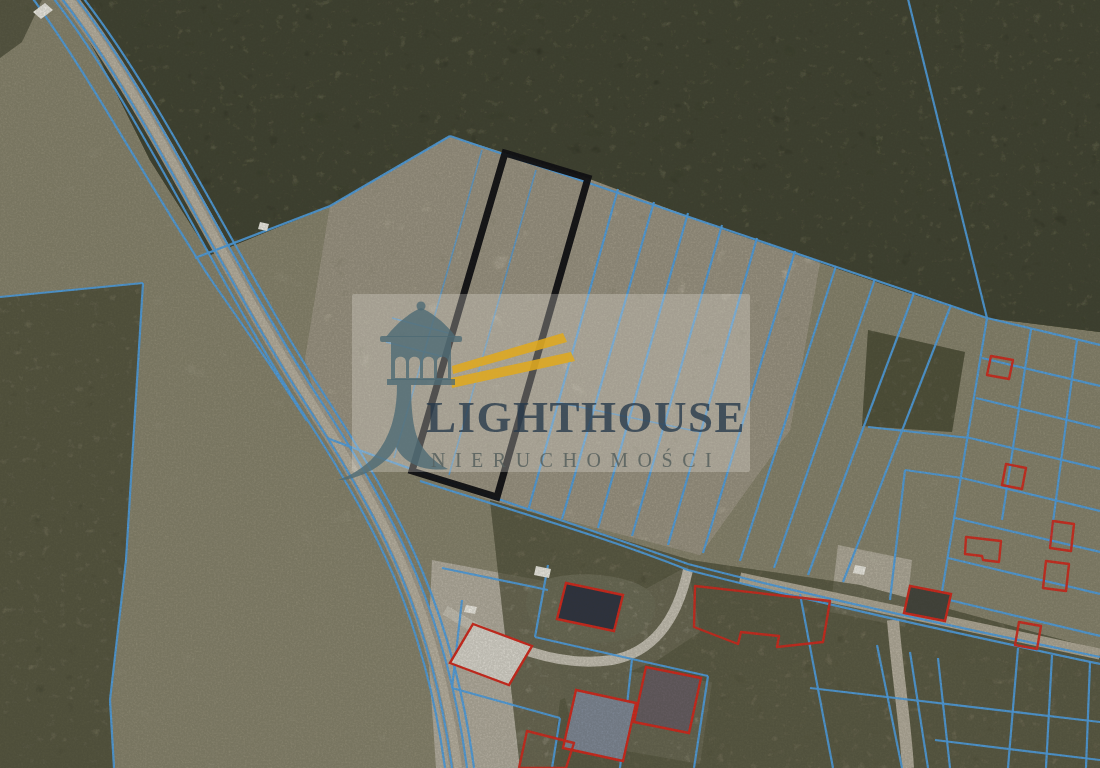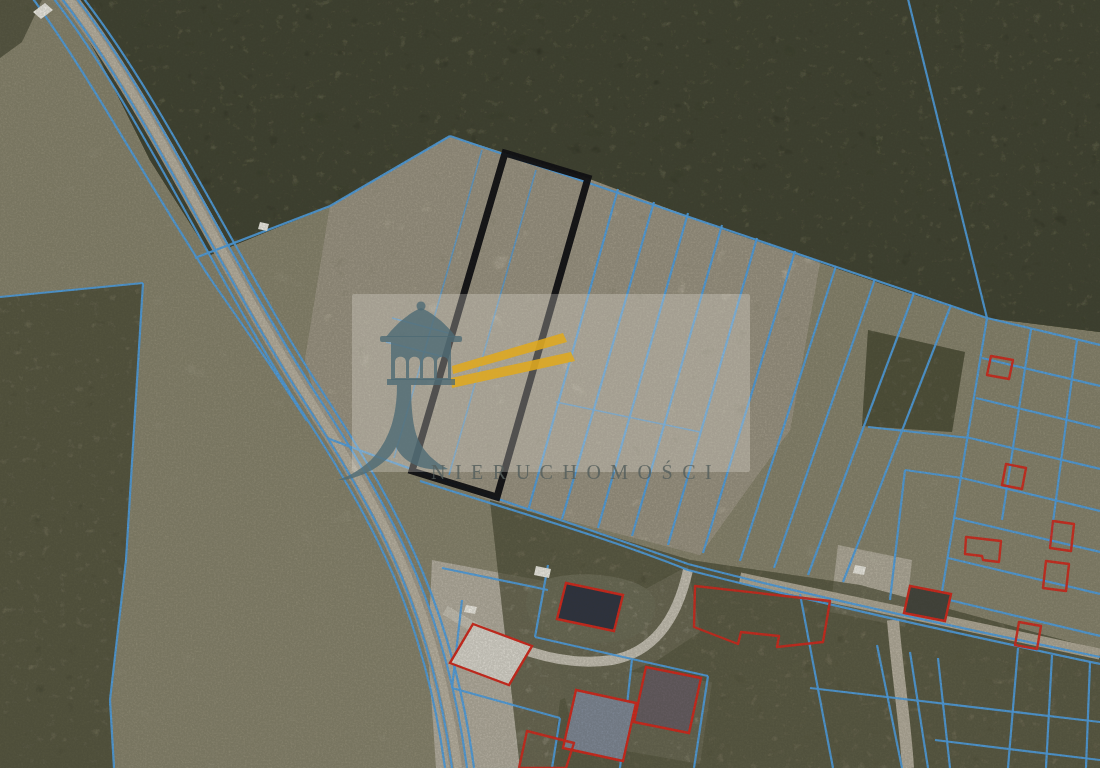--- a/index.html
+++ b/index.html
@@ -20,21 +20,21 @@
     border-radius: 2px;
   }
   .wm-icon { position: absolute; left: 330px; top: 296px; }
   .wm-title {
     position: absolute; left: 426px; top: 391px;
     font-size: 45px; font-weight: 700; letter-spacing: 1.5px;
     color: var(--c-brand-text, rgba(37,56,74,0.78));
     white-space: nowrap;
   }
   .wm-sub {
-    position: absolute; left: 431px; top: 461px;
+    position: absolute; left: 431px; top: 449px;
     font-size: 20px; font-weight: 400; letter-spacing: 9.5px;
     color: var(--c-subtitle-text, rgba(86,95,93,0.85));
     white-space: nowrap;
     text-align: right;
   }
 </style>
 </head>
 <body>
 
 <div class="stage" style="--c-backdrop: rgba(238,235,226,0.28); --c-brand-text: rgba(37,56,74,0.78); --c-subtitle-text: rgba(86,95,93,0.85);">
@@ -197,16 +197,17 @@
         <rect x="380" y="336" width="82" height="6" rx="2" fill="#4e6a74" opacity="0.8"></rect>
         <path fill-rule="evenodd" d="M 391,342 L 451,342 L 451,380 L 391,380 Z
           M 395,378 L 395,362 C 395,355 406,355 406,362 L 406,378 Z
           M 409,378 L 409,362 C 409,355 420,355 420,362 L 420,378 Z
           M 423,378 L 423,362 C 423,355 434,355 434,362 L 434,378 Z
           M 437,378 L 437,362 C 437,355 448,355 448,362 L 448,378 Z" fill="#4e6a74" opacity="0.8"></path>
         <rect x="387" y="379" width="68" height="6" fill="#4e6a74" opacity="0.8"></rect>
         <path d="M 397,385 C 397,417 389,441 371,460 C 357,473 343,479 334,481 C 352,480 368,474 381,464 C 388,459 393,453 396,447 C 400,456 409,463 420,467 C 431,470 441,470 448,469 C 434,462 424,452 418,439 C 413,428 411,408 411,385 Z" fill="#4e6a74" opacity="0.8"></path>
       </g>
     </svg>
+    <div class="wm-title">LIGHTHOUSE</div>
     <div class="wm-sub">NIERUCHOMOŚCI</div>
   </div>
 
 </div>
 
 </body></html>

